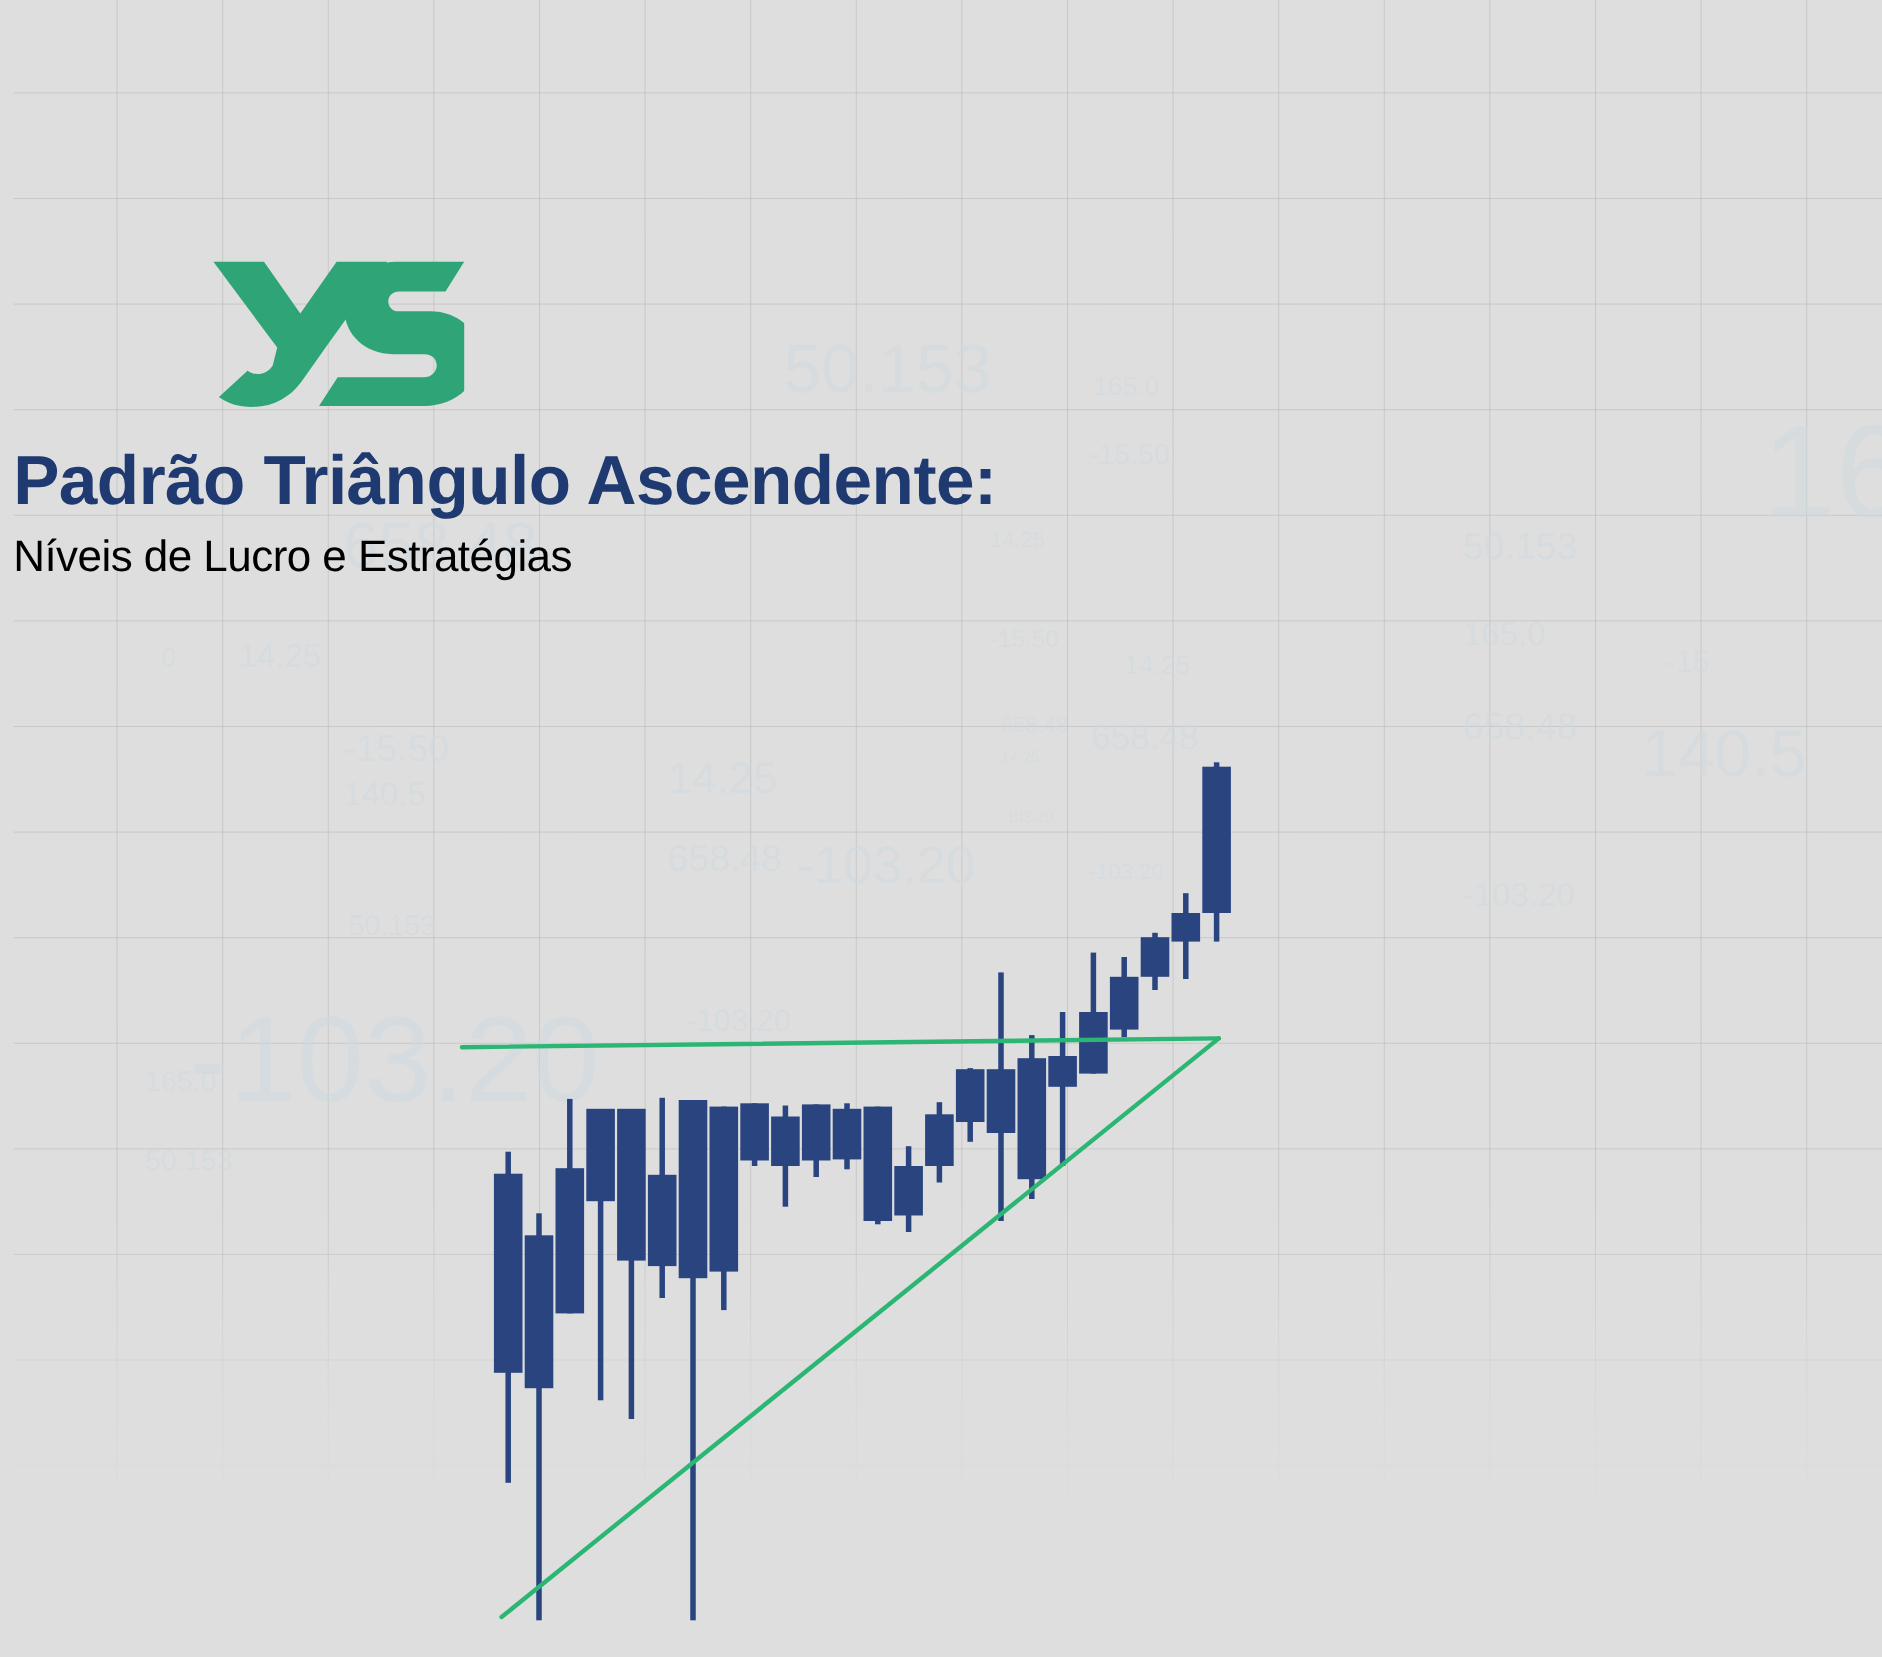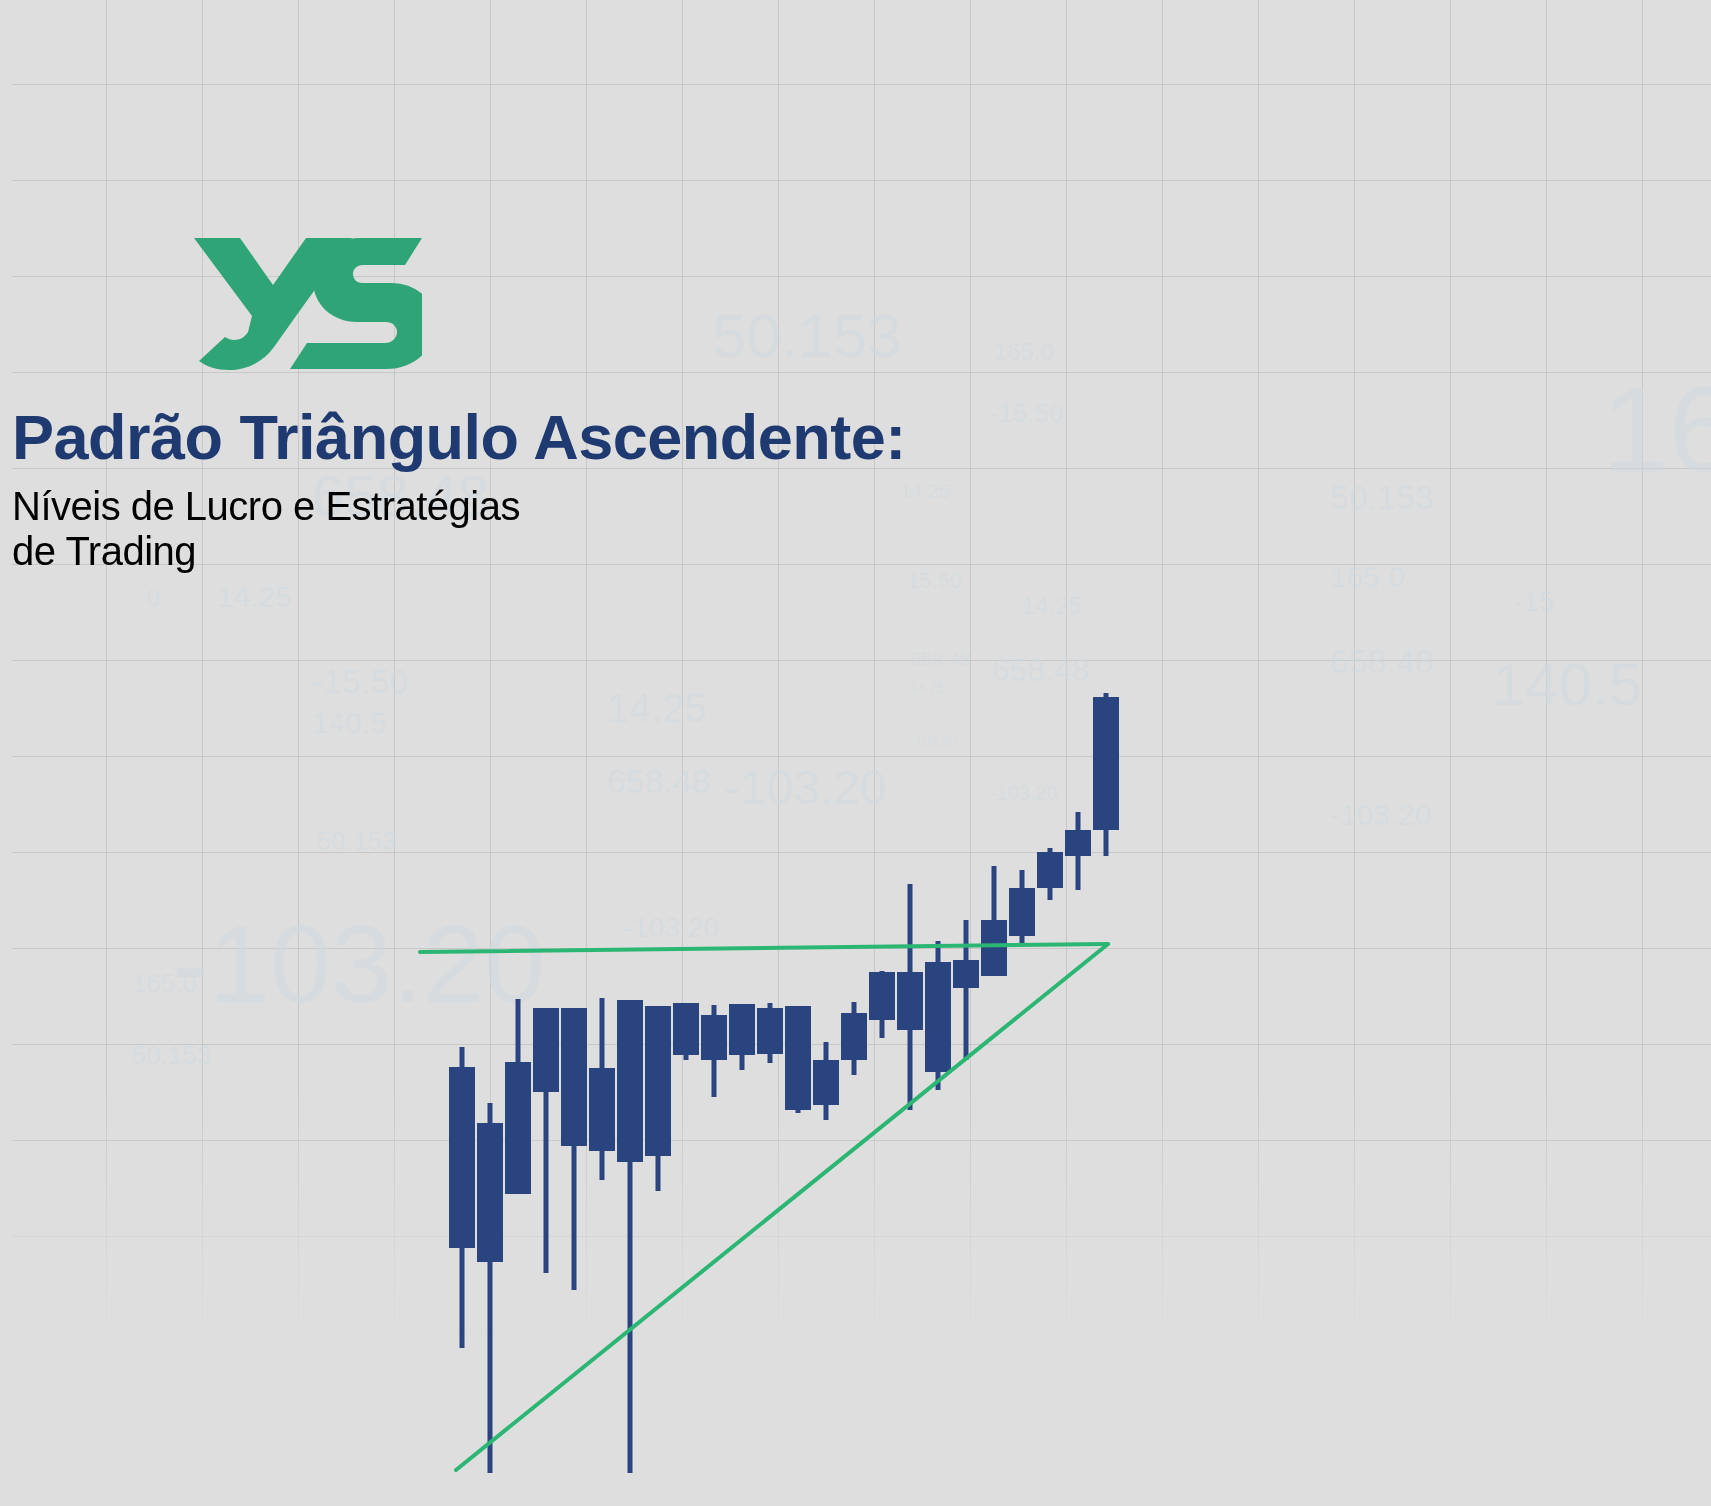--- a/index.html
+++ b/index.html
@@ -104,21 +104,20 @@
       <g fill="#2fa577">
         <path d="M4 6 h46 l33 47 L116 6 h46 L106 84 l-22 31 c-10 14 -26 23 -45 23 c-12 0 -22 -3 -30 -9 l26 -24 c3 2 6 3 9 3 c6 0 11 -3 14 -8 L62 84 Z"></path>
         <path d="M232 6 h-62 c-26 0 -47 19 -47 43 c0 23 19 41 44 41 h29 c6 0 11 4 11 10 c0 6 -5 11 -12 11 h-78 l-17 26 h96 c28 0 50 -20 50 -45 c0 -23 -19 -41 -45 -41 h-29 c-5 0 -9 -4 -9 -9 c0 -5 4 -9 10 -9 h42 Z"></path>
       </g>
     </svg>
   </div>
 
   <div id="title-block">
     <div id="main-title">Padrão Triângulo Ascendente:</div>
     <div id="sub-1" class="sub-line">Níveis de Lucro e Estratégias</div>
-    <div id="sub-2" class="sub-line">de Trading</div>
   </div>
 
   <svg id="chart" viewBox="0 0 1711 1506">
     <g id="candles-group">
         <rect x="447.5" y="1047" width="5" height="301" fill="#2a4480"></rect>
         <rect x="437" y="1067" width="26" height="181" fill="#2a4480"></rect>
         <rect x="475.5" y="1103" width="5" height="370" fill="#2a4480"></rect>
         <rect x="465" y="1123" width="26" height="139" fill="#2a4480"></rect>
         <rect x="503.5" y="999" width="5" height="195" fill="#2a4480"></rect>
         <rect x="493" y="1062" width="26" height="132" fill="#2a4480"></rect>

